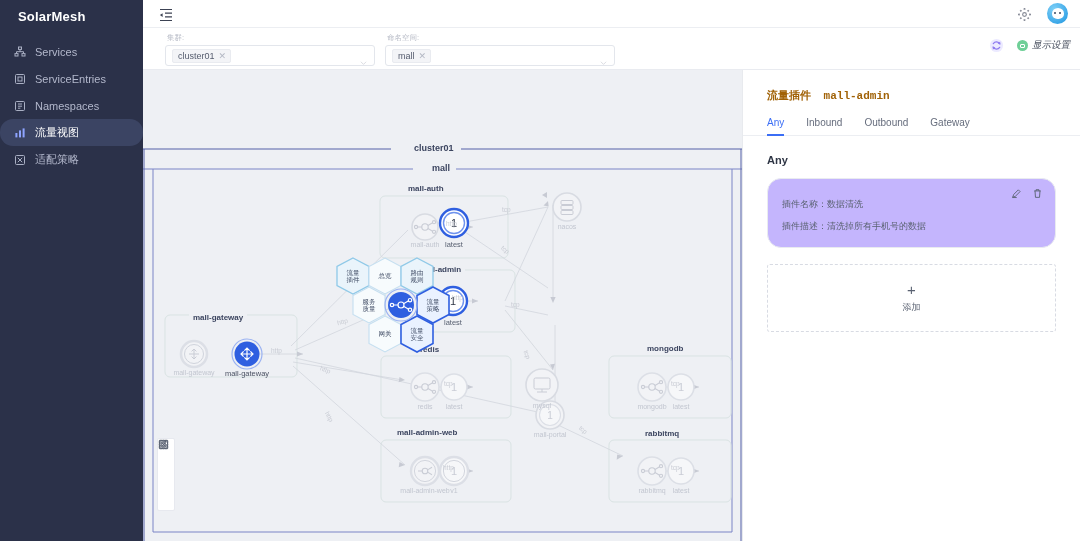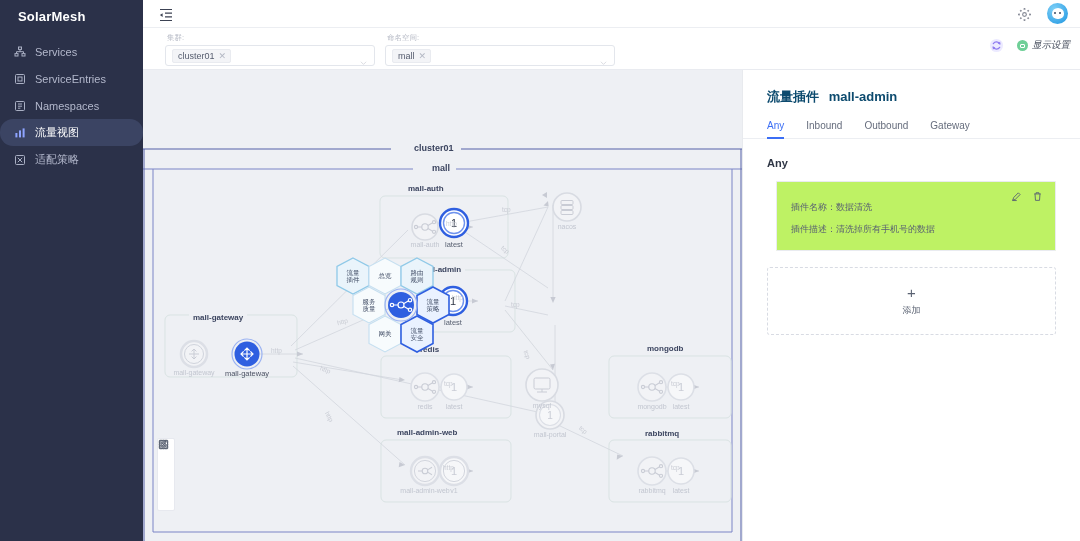--- a/index.html
+++ b/index.html
@@ -128,39 +128,40 @@
     width: 14px; height: 14px; border: 0; background: transparent;
     cursor: pointer; padding: 0; display: flex; align-items: center; justify-content: center;
   }
 
   
   .panel {
     position: absolute; left: 742px; top: 70px; width: 338px; height: 471px;
     background: #ffffff; border-left: 1px solid #e8eaee;
   }
   .panel-title {
-    font-size: 13px; color: #0c4a6e; font-weight: bold;
+    font-size: 11px; color: #a16207; font-weight: bold;
     padding: 18px 0 0 24px;
+    font-family: Liberation Mono, monospace;
   }
   .panel-title .svc { font-weight: bold; }
   .tabs {
     display: flex; gap: 22px; padding: 14px 0 0 24px;
     border-bottom: 1px solid #eceef2;
   }
   .tab {
     font-size: 10px; color: #666d7d; padding-bottom: 6px; cursor: pointer;
     border-bottom: 2px solid transparent; margin-bottom: -1px;
   }
   .tab.active { color: #3b6ef5; border-bottom-color: #3b6ef5; }
   .section-title {
     font-size: 11px; color: #2f3645; font-weight: bold; padding: 18px 0 0 24px;
   }
   .card {
-    margin: 12px 24px 0 33px; border: 1px solid #e9ebf0; border-radius: 1px;
-    background: #bef264; padding: 10px 14px 14px 14px; position: relative;
+    margin: 12px 24px 0 24px; border: 1px solid #e9ebf0; border-radius: 14px;
+    background: #c4b5fd; padding: 10px 14px 14px 14px; position: relative;
   }
   .card-actions {
     position: absolute; right: 12px; top: 9px; display: flex; gap: 10px;
   }
   .card-actions button {
     border: 0; background: transparent; padding: 0; cursor: pointer;
     width: 11px; height: 11px; display: flex; align-items: center; justify-content: center;
   }
   .card-line { font-size: 9px; color: #5a6272; margin-top: 9px; }
   .add-card {

